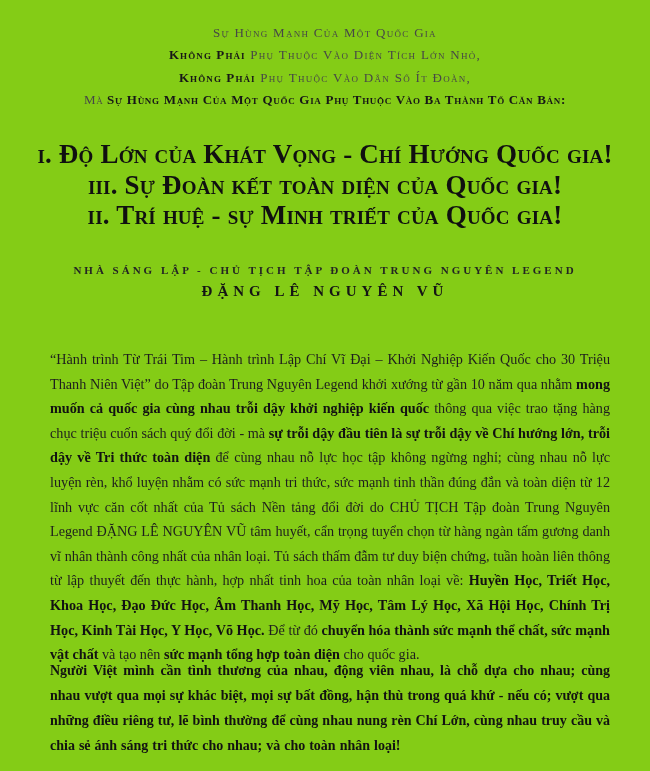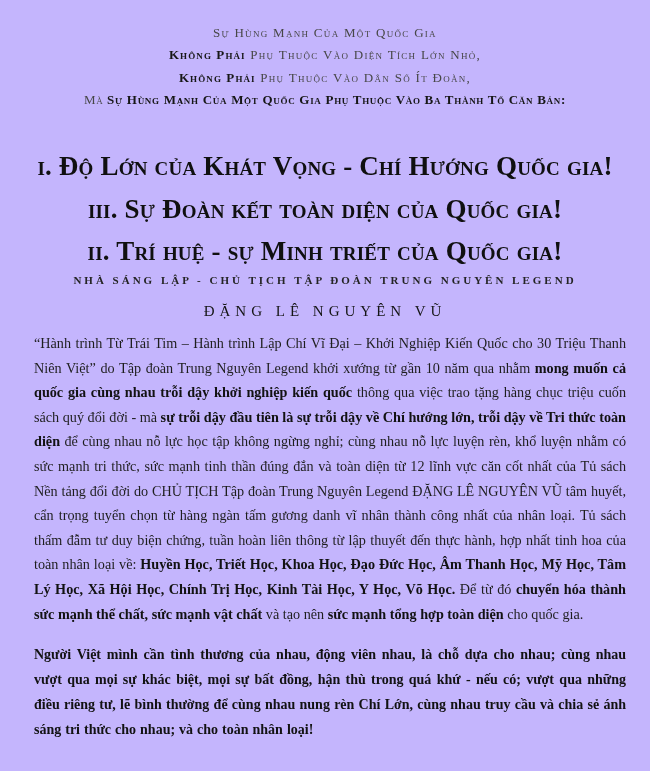--- a/index.html
+++ b/index.html
@@ -1,20 +1,20 @@
 <!DOCTYPE html>
 <html lang="vi"><head>
 <meta charset="utf-8">
 <style>
   html, body { margin: 0; padding: 0; background: #ffffff; }
   .page {
     position: relative;
     width: 650px;
     height: 771px;
-    background: #c4b5fd;
+    background: #84cc16;
     overflow: hidden;
     font-family: "Liberation Serif", serif;
     color: #1f1f1f;
   }
 
   
   .intro {
     position: absolute;
     top: 22px; left: 0; right: 0;
     text-align: center;
@@ -32,58 +32,58 @@
   .intro-lead { font-size: 13px; letter-spacing: 0.6px; }
   .intro-lead b { letter-spacing: 0.7px; }
 
   
   .principles {
     position: absolute;
     top: 139px; left: 0; right: 0;
     text-align: center;
   }
   .principle {
-    margin: 12px;
+    margin: 0;
     font-size: 27px;
     line-height: 30.5px;
     font-weight: bold;
     font-variant: small-caps;
     letter-spacing: 0.2px;
     color: #101010;
     white-space: nowrap;
   }
 
   
   .founder {
     position: absolute;
     top: 259px; left: 0; right: 0;
     text-align: center;
   }
   .founder-title {
-    margin: 15px;
+    margin: 5px;
     font-size: 11px;
     font-weight: bold;
     letter-spacing: 3px;
     color: #242424;
     white-space: nowrap;
   }
   .founder-name {
-    margin: 17px 0 0 0;
+    margin: 7px 0 0 0;
     font-size: 15px;
-    font-weight: normal;
+    font-weight: bold;
     letter-spacing: 5px;
     color: #151515;
     white-space: nowrap;
   }
 
   
   .para {
     position: absolute;
     left: 34px; right: 24px;
-    margin: 0;
+    margin: 16px;
     text-align: justify;
     color: #1e1e1e;
   }
   .para b { color: #121212; }
   .para-main {
     top: 331px;
     font-size: 14.2px;
     line-height: 24.6px;
   }
   .para-closing {

